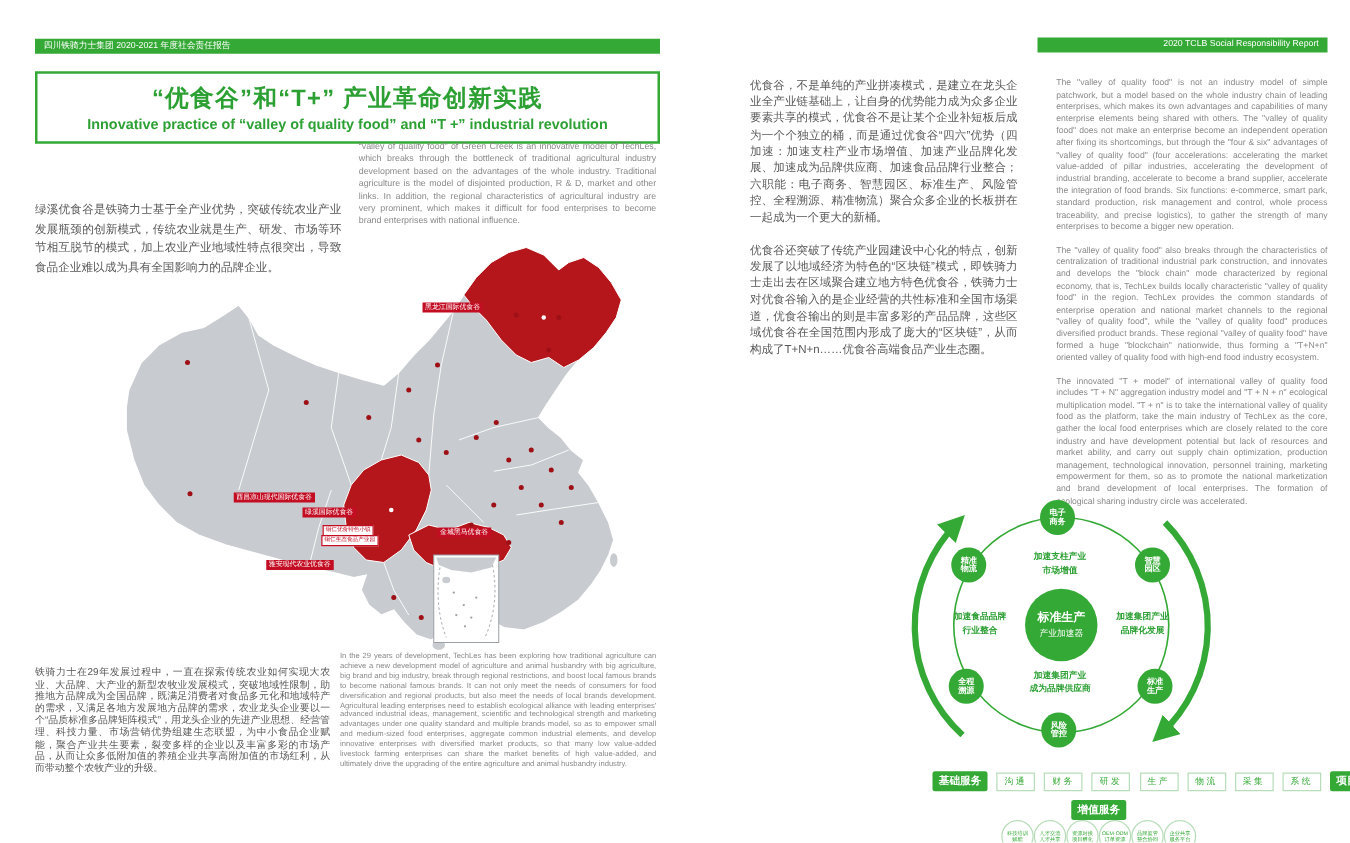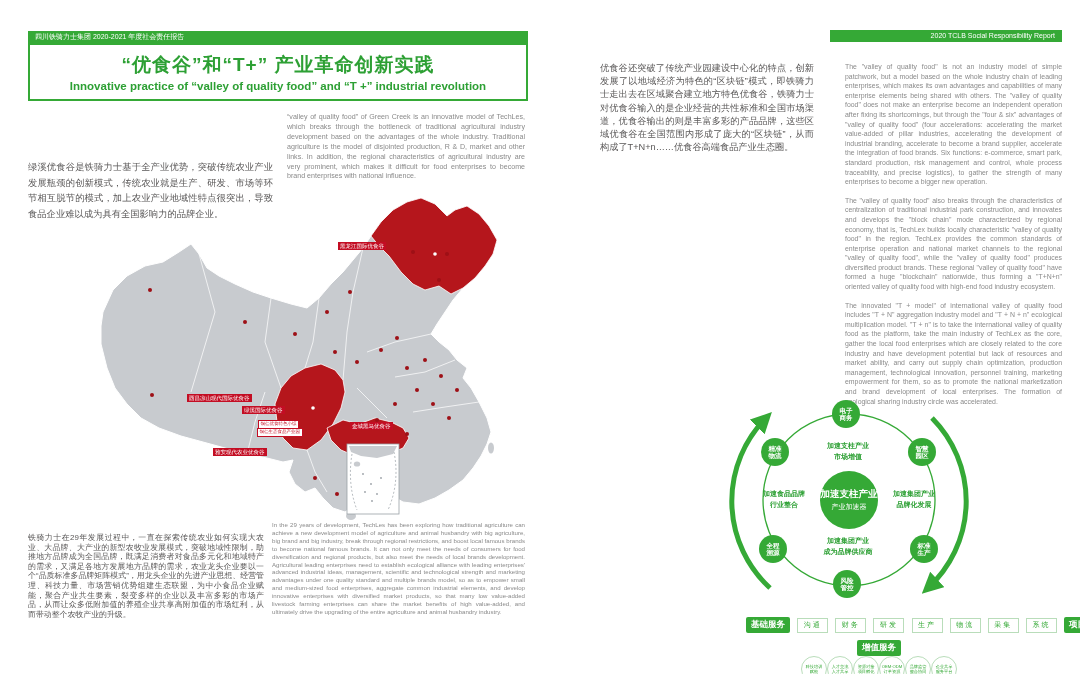--- a/index.html
+++ b/index.html
@@ -5,21 +5,21 @@
   html,body{margin:0;padding:0;}
   body{
     width:1080px;height:674px;position:relative;overflow:hidden;background:#ffffff;
     font-family:"Liberation Sans","DejaVu Sans",sans-serif;color:#555;
   }
   
   .hbar{position:absolute;background:#35a936;color:#fff;font-size:7px;line-height:12px;height:12px;white-space:nowrap;overflow:hidden;}
   .hbar-left{left:28px;top:31px;width:500px;padding-left:7px;box-sizing:border-box;}
   .hbar-right{left:830px;top:30px;width:232px;text-align:right;padding-right:7px;box-sizing:border-box;}
   
-  .title-box{position:absolute;left:28px;top:43px;width:500px;height:58px;border:2px solid #35a936;box-sizing:border-box;text-align:center;background:#fff;}
+  .title-box{position:absolute;left:28px;top:57px;width:500px;height:58px;border:2px solid #35a936;box-sizing:border-box;text-align:center;background:#fff;}
   .title-cn{margin-top:7px;font-size:19px;font-weight:bold;color:#2da034;letter-spacing:1px;}
   .title-en{margin-top:2px;font-size:11.5px;font-weight:bold;color:#2da034;}
   
   .cn-text{color:#595757;text-align:justify;}
   .en-text{color:#8a8a8a;text-align:justify;}
   .intro-cn{position:absolute;left:28px;top:117px;width:245px;font-size:9.3px;line-height:15.5px;margin-top:43px;}
   .intro-en{position:absolute;left:287px;top:113px;width:238px;font-size:7.1px;line-height:9.9px;}
   .footer-cn{position:absolute;left:28px;top:533px;width:236px;font-size:7.9px;line-height:9.6px;}
   .footer-en{position:absolute;left:272px;top:521px;width:253px;font-size:6.1px;line-height:7.9px;}
   .rp-cn{position:absolute;left:600px;top:62px;width:214px;font-size:9.2px;line-height:13.2px;}
@@ -149,20 +149,21 @@
 
   <div class="footer-cn cn-text">铁骑力士在29年发展过程中，一直在探索传统农业如何实现大农业、大品牌、大产业的新型农牧业发展模式，突破地域性限制，助推地方品牌成为全国品牌，既满足消费者对食品多元化和地域特产的需求，又满足各地方发展地方品牌的需求，农业龙头企业要以一个“品质标准多品牌矩阵模式”，用龙头企业的先进产业思想、经营管理、科技力量、市场营销优势组建生态联盟，为中小食品企业赋能，聚合产业共生要素，裂变多样的企业以及丰富多彩的市场产品，从而让众多低附加值的养殖企业共享高附加值的市场红利，从而带动整个农牧产业的升级。</div>
   <div class="footer-en en-text">In the 29 years of development, TechLes has been exploring how traditional agriculture can achieve a new development model of agriculture and animal husbandry with big agriculture, big brand and big industry, break through regional restrictions, and boost local famous brands to become national famous brands. It can not only meet the needs of consumers for food diversification and regional products, but also meet the needs of local brands development. Agricultural leading enterprises need to establish ecological alliance with leading enterprises' advanced industrial ideas, management, scientific and technological strength and marketing advantages under one quality standard and multiple brands model, so as to empower small and medium-sized food enterprises, aggregate common industrial elements, and develop innovative enterprises with diversified market products, so that many low value-added livestock farming enterprises can share the market benefits of high value-added, and ultimately drive the upgrading of the entire agriculture and animal husbandry industry.</div>
 </section>
 
 <section>
 
   <div class="hbar hbar-right">2020 TCLB Social Responsibility Report</div>
 
   <div class="rp-cn cn-text">
+    <p>优食谷，不是单纯的产业拼凑模式，是建立在龙头企业全产业链基础上，让自身的优势能力成为众多企业要素共享的模式，优食谷不是让某个企业补短板后成为一个个独立的桶，而是通过优食谷“四六”优势（四加速：加速支柱产业市场增值、加速产业品牌化发展、加速成为品牌供应商、加速食品品牌行业整合；六职能：电子商务、智慧园区、标准生产、风险管控、全程溯源、精准物流）聚合众多企业的长板拼在一起成为一个更大的新桶。</p>
     <p>优食谷还突破了传统产业园建设中心化的特点，创新发展了以地域经济为特色的“区块链”模式，即铁骑力士走出去在区域聚合建立地方特色优食谷，铁骑力士对优食谷输入的是企业经营的共性标准和全国市场渠道，优食谷输出的则是丰富多彩的产品品牌，这些区域优食谷在全国范围内形成了庞大的“区块链”，从而构成了T+N+n……优食谷高端食品产业生态圈。</p>
   </div>
 
   <div class="rp-en en-text">
     <p>The "valley of quality food" is not an industry model of simple patchwork, but a model based on the whole industry chain of leading enterprises, which makes its own advantages and capabilities of many enterprise elements being shared with others. The "valley of quality food" does not make an enterprise become an independent operation after fixing its shortcomings, but through the "four &amp; six" advantages of "valley of quality food" (four accelerations: accelerating the market value-added of pillar industries, accelerating the development of industrial branding, accelerate to become a brand supplier, accelerate the integration of food brands. Six functions: e-commerce, smart park, standard production, risk management and control, whole process traceability, and precise logistics), to gather the strength of many enterprises to become a bigger new operation.</p>
     <p>The "valley of quality food" also breaks through the characteristics of centralization of traditional industrial park construction, and innovates and develops the "block chain" mode characterized by regional economy, that is, TechLex builds locally characteristic "valley of quality food" in the region. TechLex provides the common standards of enterprise operation and national market channels to the regional "valley of quality food", while the "valley of quality food" produces diversified product brands. These regional "valley of quality food" have formed a huge "blockchain" nationwide, thus forming a "T+N+n" oriented valley of quality food with high-end food industry ecosystem.</p>
     <p>The innovated "T + model" of international valley of quality food includes "T + N" aggregation industry model and "T + N + n" ecological multiplication model. "T + n" is to take the international valley of quality food as the platform, take the main industry of TechLex as the core, gather the local food enterprises which are closely related to the core industry and have development potential but lack of resources and market ability, and carry out supply chain optimization, production management, technological innovation, personnel training, marketing empowerment for them, so as to promote the national marketization and brand development of local enterprises. The formation of ecological sharing industry circle was accelerated.</p>
   </div>
 
   <div class="diagram">
@@ -170,21 +171,21 @@
       <defs>
         <marker id="arw" viewBox="0 0 10 10" refX="6" refY="5" markerWidth="4.2" markerHeight="4.2" orient="auto-start-reverse">
           <path d="M0,0 L10,5 L0,10 z" fill="#35a936"></path>
         </marker>
       </defs>
       <circle cx="149" cy="117" r="86" fill="none" stroke="#35a936" stroke-width="1.3"></circle>
       <path d="M70,205 A118,118 0 0 1 66,35" fill="none" stroke="#35a936" stroke-width="5" marker-end="url(#arw)"></path>
       <path d="M232,35 A118,118 0 0 1 228,205" fill="none" stroke="#35a936" stroke-width="5" marker-end="url(#arw)"></path>
     </svg>
     <div class="dg-center">
-      <div class="t1">加速支柱产业</div>
+      <div class="t1">标准生产</div>
       <div class="t2">产业加速器</div>
     </div>
     <div class="dg-node" style="left: 132px; top: 17px; white-space: pre-line;">电子
 商务</div>
     <div class="dg-node" style="left: 208px; top: 55px; white-space: pre-line;">智慧
 园区</div>
     <div class="dg-node" style="left: 210px; top: 152px; white-space: pre-line;">标准
 生产</div>
     <div class="dg-node" style="left: 133px; top: 187px; white-space: pre-line;">风险
 管控</div>

